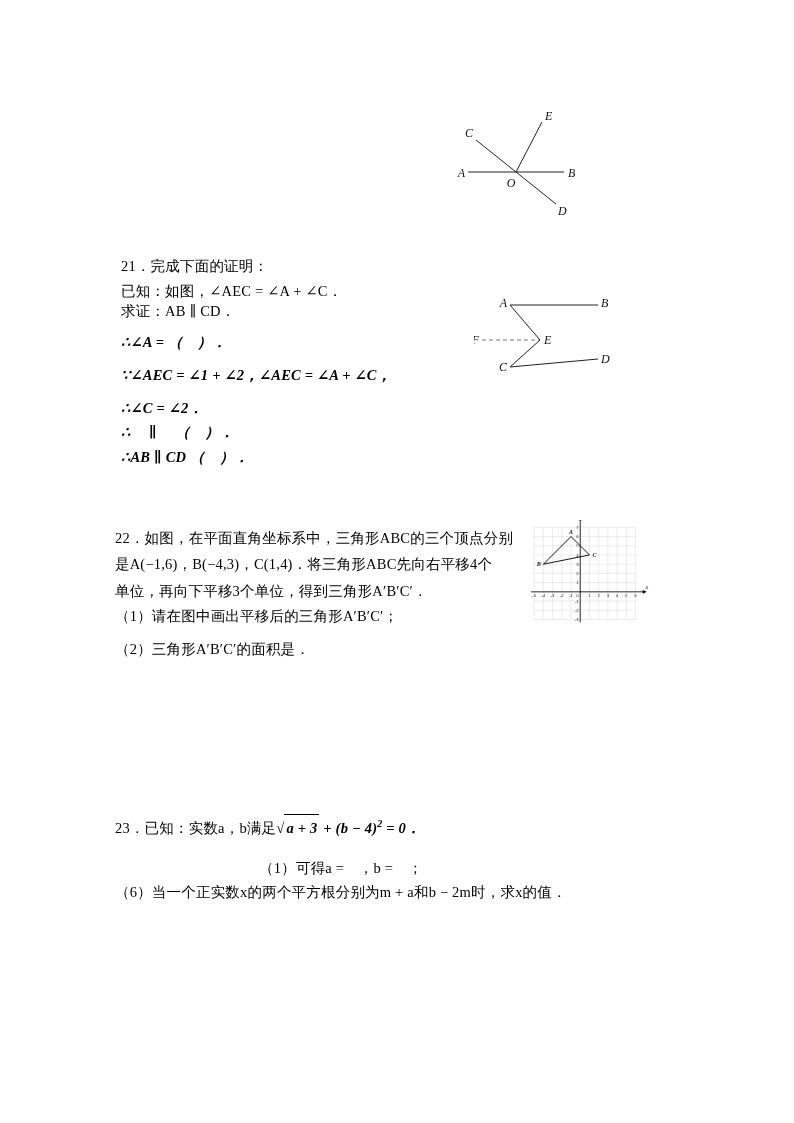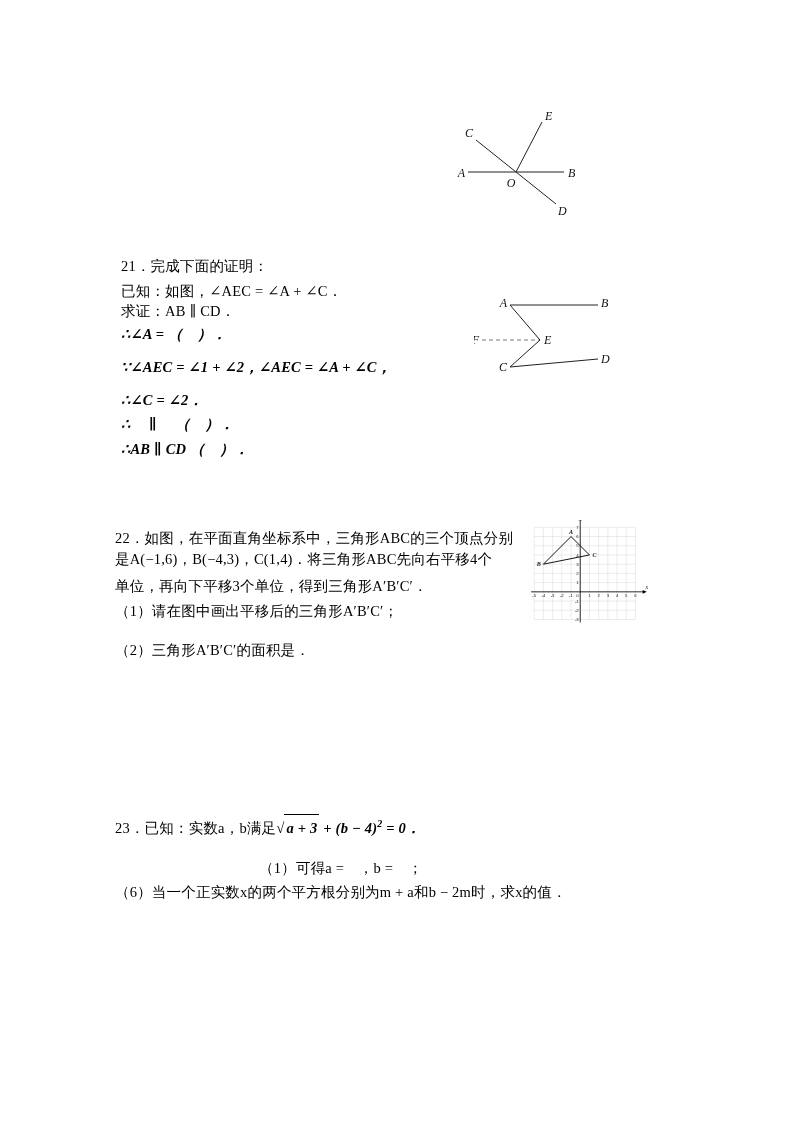--- a/index.html
+++ b/index.html
@@ -24,33 +24,33 @@
   .fig-22 .ty{text-anchor:end;}
   .fig-22 .lab{font-size:6px;font-style:italic;font-family:"Liberation Serif",serif;}
   .fig-22 .v{font-size:6px;font-style:italic;font-weight:bold;font-family:"Liberation Serif",serif;}
   .fig-22 .tri{fill:none;stroke:#000;stroke-width:0.9;}
 
   section{position:absolute;white-space:nowrap;}
   section p{margin:0;line-height:20px;font-size:14.5px;letter-spacing:0.2px;}
   .p21{left:121px;top:256px;}
   .p21 .m1{margin-bottom:5px;}
   .p21 .m2{}
-  .p21 .m3{margin-bottom:3px;}
+  .p21 .m3{margin-bottom:11px;}
   .p21 .m4{margin-bottom:11px;}
   .p21 .m5{margin-bottom:13px;}
   .p21 .m6{margin-bottom:13px;}
   .p21 .m7{margin-bottom:4px;}
   .p21 .m8{margin-bottom:5px;}
   .proof{font-weight:bold;font-style:italic;}
   .p22{left:115px;top:528px;}
   .p22 p{line-height:21px;}
-  .p22 .m1{font-family:Liberation Serif, serif;}
+  .p22 .m1{margin-bottom:5px;font-family:Liberation Serif, serif;}
   .p22 .m2{margin-bottom:6px;}
   .p22 .m3{margin-bottom:4px;}
-  .p22 .m4{margin-bottom:18px;}
+  .p22 .m4{margin-bottom:12px;}
   .p23{left:115px;top:814px;}
   .p23 .m1{margin-bottom:20px;}
   .p23 .m2{margin-bottom:4px;text-align:center;}
   .mth{font-weight:bold;font-style:italic;}
   .rad{border-top:1.2px solid #000;padding:5px 2px;}
   sup{font-size:10px;}
 </style>
 </head>
 <body>
 

